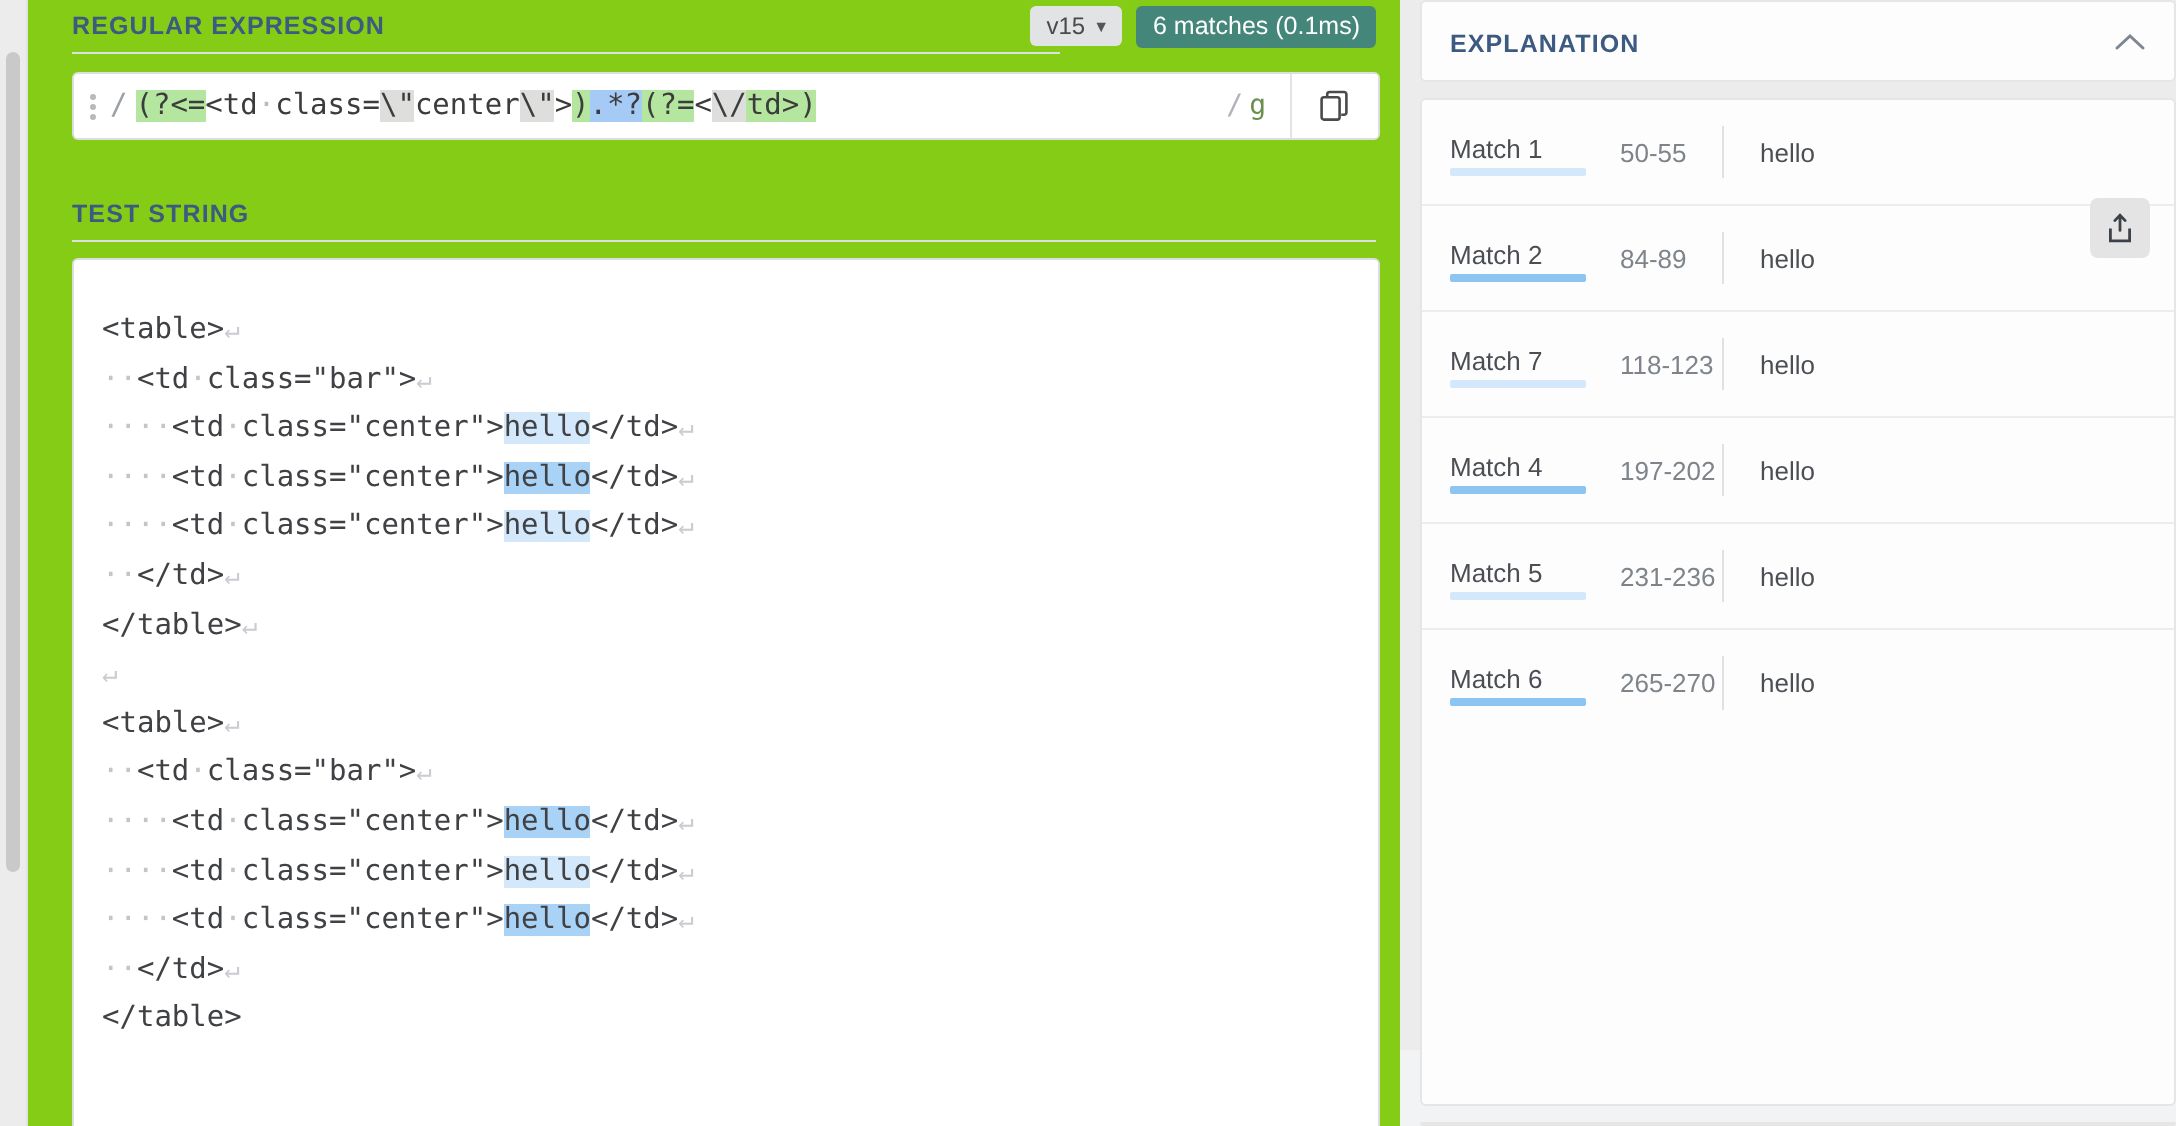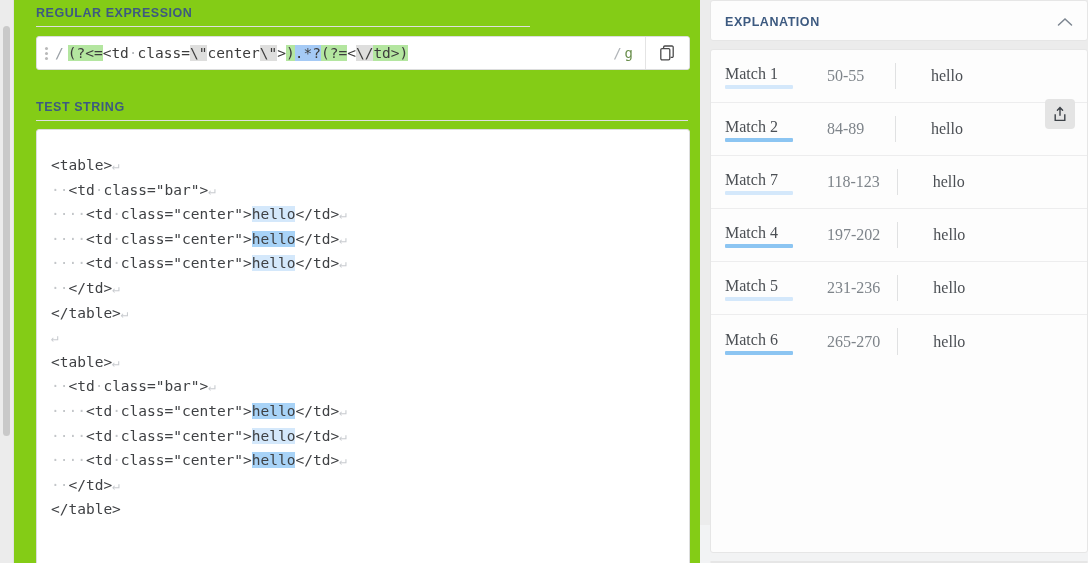--- a/index.html
+++ b/index.html
@@ -169,23 +169,22 @@
     display: flex; align-items: center; justify-content: center;
     cursor: pointer; z-index: 3;
   }
 
   .match-list { padding: 0 0 0 0; }
   .match-row {
     display: flex; align-items: center;
     height: 53px;
     padding: 0 14px;
     border-bottom: 1px solid #ededee;
-    font-family: Liberation Serif, serif;
-    font-size: 16px;
-    gap: 17px;
+    font-family: Liberation Sans, sans-serif;
+    font-size: 13px;
   }
   .match-row:last-child { border-bottom: none; }
   .m-label {
     color: #4b4f54; position: relative;
     padding-bottom: 4px; flex: 0 0 auto;
     min-width: 68px; cursor: pointer;
   }
   .m-label::after {
     content: ""; position: absolute; left: 0; bottom: -2px;
     width: 68px; height: 4px; border-radius: 1px;
@@ -207,20 +206,27 @@
 <div class="app">
 
   <div class="edge-scroll">
     <div class="thumb"></div>
   </div>
 
   <div class="left-col">
 
     <div class="section-head">
       <span class="section-title">REGULAR EXPRESSION</span>
+      <div class="head-right">
+        <button class="flavor-btn">
+          <span>v15</span>
+          <span class="caret">▼</span>
+        </button>
+        <span class="match-badge">6 matches (0.1ms)</span>
+      </div>
     </div>
     <div class="head-rule short"></div>
 
     <div class="regex-box">
       <div class="drag-handle">
         <i></i>
           <i></i>
           <i></i>
       </div>
       <span class="slash">/</span>

